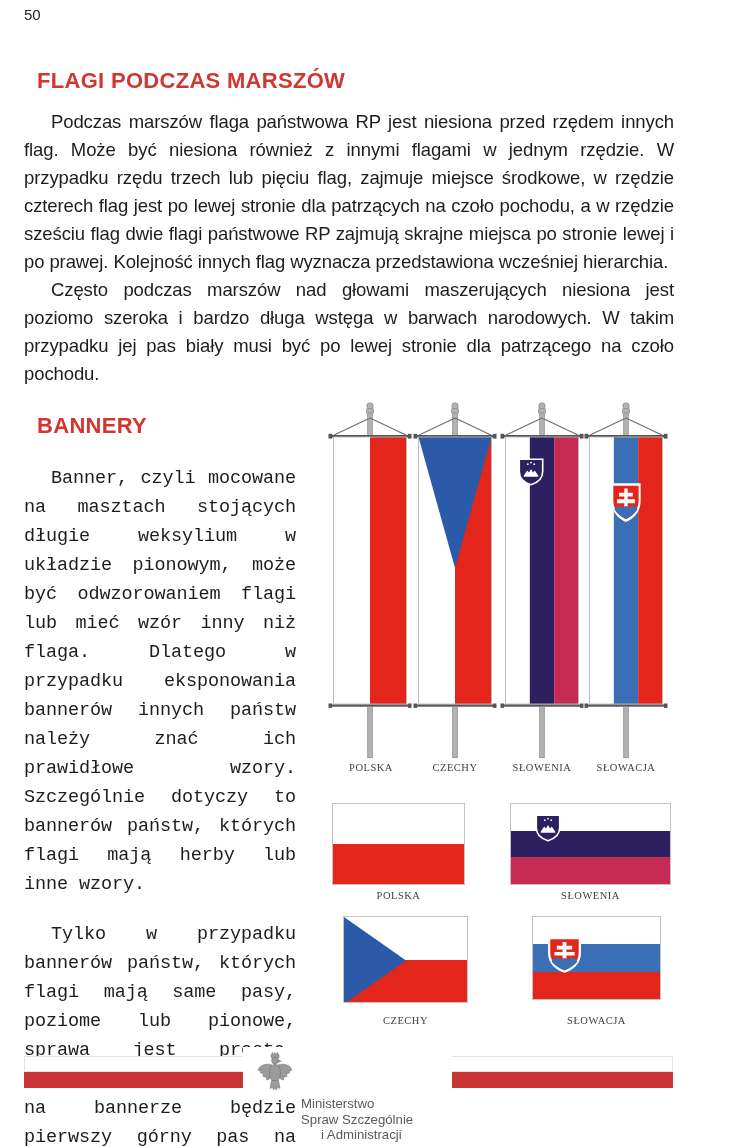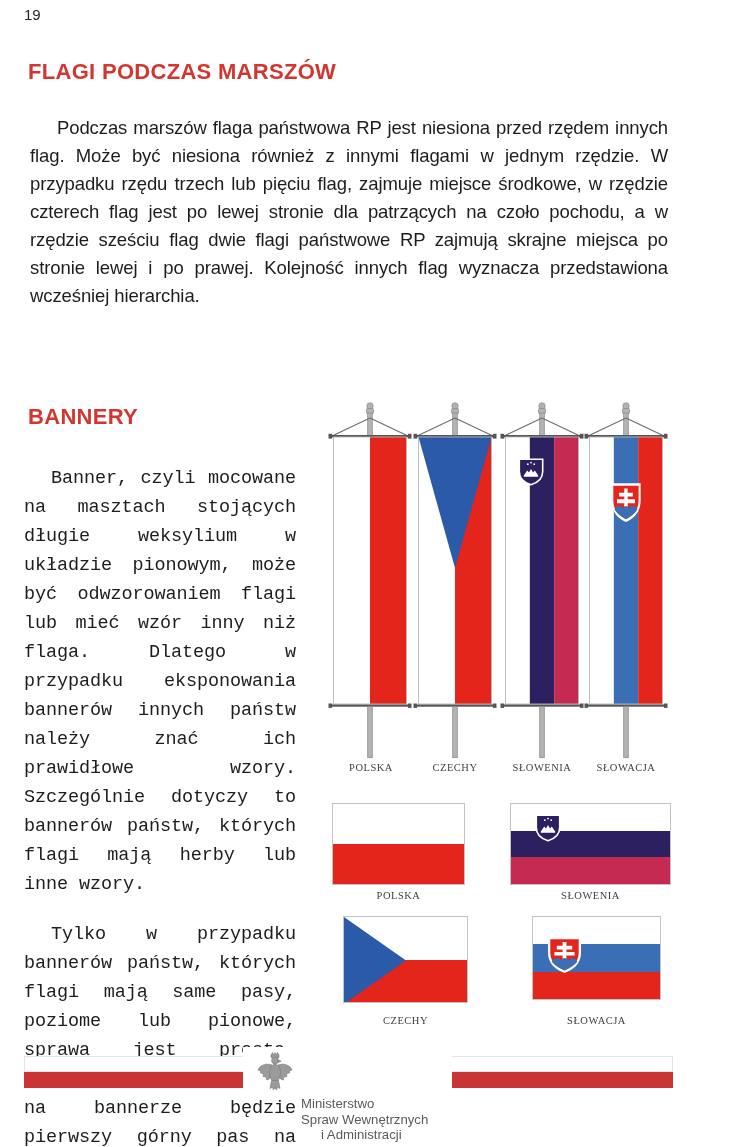--- a/index.html
+++ b/index.html
@@ -1,25 +1,25 @@
 <!DOCTYPE html>
 <html style="--heading-red: #d23630; --flag-red: #e3251c; --czech-blue: #2a5aa8; --slovak-blue: #3a6eb5; --slovenia-navy: #2d2060; --slovenia-crimson: #c52a52; --footer-red: #c93534; --label-gray: #3f3f3f;"><head>
 <meta charset="utf-8">
 <style>
   html,body{margin:0;padding:0;background:#ffffff;}
   .page{position:relative;width:750px;height:1147px;background:#fff;overflow:hidden;
         font-family:"Liberation Sans", sans-serif;color:#1d1d1f;}
   .abs{position:absolute;}
   .page-number{left:24px;top:6px;font-size:15px;color:#262626;}
-  h1.head,h2.head{margin:4px;font-size:22px;font-weight:bold;color:var(--heading-red);letter-spacing:.3px;}
+  h1.head,h2.head{margin:13px;font-size:22px;font-weight:bold;color:var(--heading-red);letter-spacing:.3px;}
   .h1{left:24px;top:55px;}
   .h2{left:24px;top:400px;}
   .bodytext{left:24px;top:108px;width:650px;font-size:18.5px;line-height:28px;
             text-align:justify;letter-spacing:-0.1px;}
-  .bodytext p{margin:6px;text-indent:27px;}
+  .bodytext p{margin:0;text-indent:27px;}
   .coltext{left:24px;top:464px;width:272px;font-size:18.5px;line-height:29px;
            text-align:justify;letter-spacing:-0.1px;font-family:Liberation Mono, monospace;}
   .coltext p{margin:0;text-indent:27px;}
   .coltext p + p{margin-top:21px;}
   .cap-label{font-size:10.5px;color:var(--label-gray);letter-spacing:.5px;text-align:center;font-family:Liberation Serif, serif;}
   .flag{box-sizing:border-box;border:1px solid #c3c3c3;overflow:hidden;}
   .stripe{position:absolute;left:0;width:100%;}
   
   .b-white{background:#ffffff;}
   .b-red{background:var(--flag-red);}
@@ -41,26 +41,27 @@
               box-sizing:border-box;border:1px solid #e4e4e4;}
   .foot-red{left:24px;top:1072px;width:649px;height:16px;background:var(--footer-red);}
   .logo-box{left:243px;top:1047px;width:209px;height:50px;background:#fff;}
   .ministry{left:301px;top:1051px;font-size:13.2px;line-height:15.6px;color:#595a5c;}
 </style>
 </head>
 <body>
 
 <div class="page">
 
-  <div class="abs page-number">19</div>
+  <div class="abs page-number">50</div>
 
   <h1 class="abs head h1">FLAGI PODCZAS MARSZÓW</h1>
 
   <div class="abs bodytext">
     <p>Podczas marszów flaga państwowa RP jest niesiona przed rzędem innych flag. Może być niesiona również z innymi flagami w jednym rzędzie. W przypadku rzędu trzech lub pięciu flag, zajmuje miejsce środkowe, w rzędzie czterech flag jest po lewej stronie dla patrzących na czoło pochodu, a w rzędzie sześciu flag dwie flagi państwowe RP zajmują skrajne miejsca po stronie lewej i po prawej. Kolejność innych flag wyznacza przedstawiona wcześniej hierarchia.</p>
+    <p>Często podczas marszów nad głowami maszerujących niesiona jest poziomo szeroka i bardzo długa wstęga w barwach narodowych. W takim przypadku jej pas biały musi być po lewej stronie dla patrzącego na czoło pochodu.</p>
   </div>
 
   <h2 class="abs head h2">BANNERY</h2>
 
   <div class="abs coltext">
     <p>Banner, czyli mocowane na masztach stojących długie weksylium w układzie pionowym, może być odwzorowaniem flagi lub mieć wzór inny niż flaga. Dlatego w przypadku eksponowania bannerów innych państw należy znać ich prawidłowe wzory. Szczególnie dotyczy to bannerów państw, których flagi mają herby lub inne wzory.</p>
     <p>Tylko w przypadku bannerów państw, których flagi mają same pasy, poziome lub pionowe, sprawa jest prosta. Pierwszym z lewej pasem na bannerze będzie pierwszy górny pas na fladze. Jeśli flaga ma pasy pionowe, pas pierwszy (lewy) będzie na bannerze u góry.</p>
   </div>
 
   <svg class="abs" style="left:326px;top:396px;" width="88" height="364" viewBox="0 0 88 364">
@@ -209,18 +210,18 @@
         <circle cx="18" cy="9.5" r="3.4"></circle>
         <polygon points="21,9 24.2,10.2 21,11.4"></polygon>
         <path d="M15 14 C9 12 3 14 1 19 C3 19.5 4 20 3.5 22 C6 22 7 23 6 25.5 C9 25.5 10 26.5 9.5 29 C12 28.5 14 27 15 24 Z"></path>
         <path d="M21 14 C27 12 33 14 35 19 C33 19.5 32 20 32.5 22 C30 22 29 23 30 25.5 C27 25.5 26 26.5 26.5 29 C24 28.5 22 27 21 24 Z"></path>
         <ellipse cx="18" cy="22" rx="5.5" ry="9"></ellipse>
         <path d="M14.5 29.5 L13 37.5 L15.5 36 L16.5 39 L18 36.5 L19.5 39 L20.5 36 L23 37.5 L21.5 29.5 Z"></path>
       </g>
     </svg>
     <div class="ministry" style="position:absolute;left:58px;top:4px;margin-top:45px;">
       <span style="display:block;">Ministerstwo</span>
-      <span style="display:block;">Spraw Wewnętrznych</span>
+      <span style="display:block;">Spraw Szczególnie</span>
       <span style="display:block;padding-left:20px;">i Administracji</span>
     </div>
   </div>
 
 </div>
 
 </body></html>

